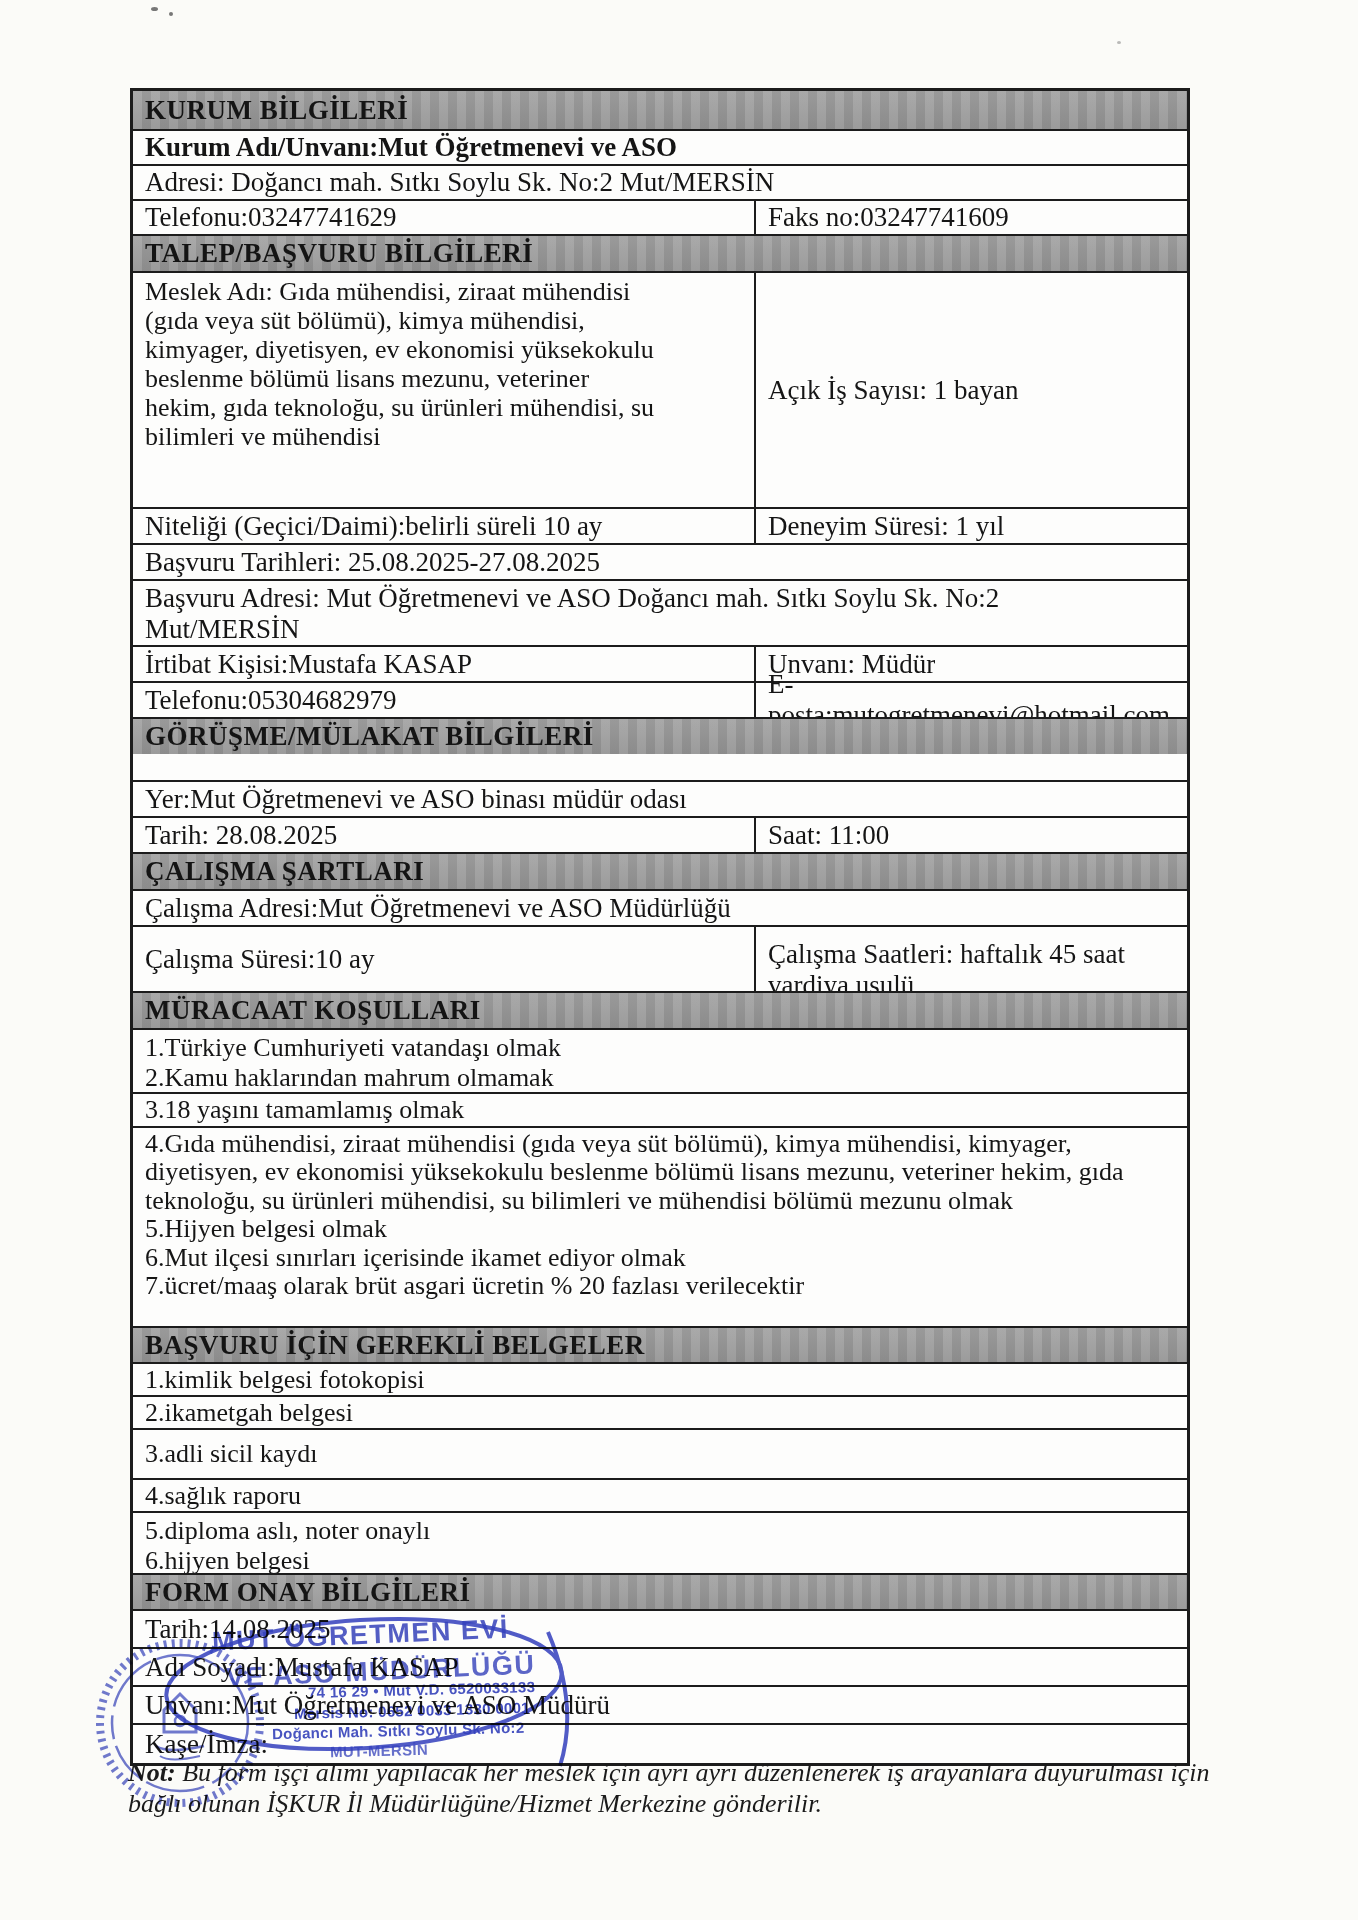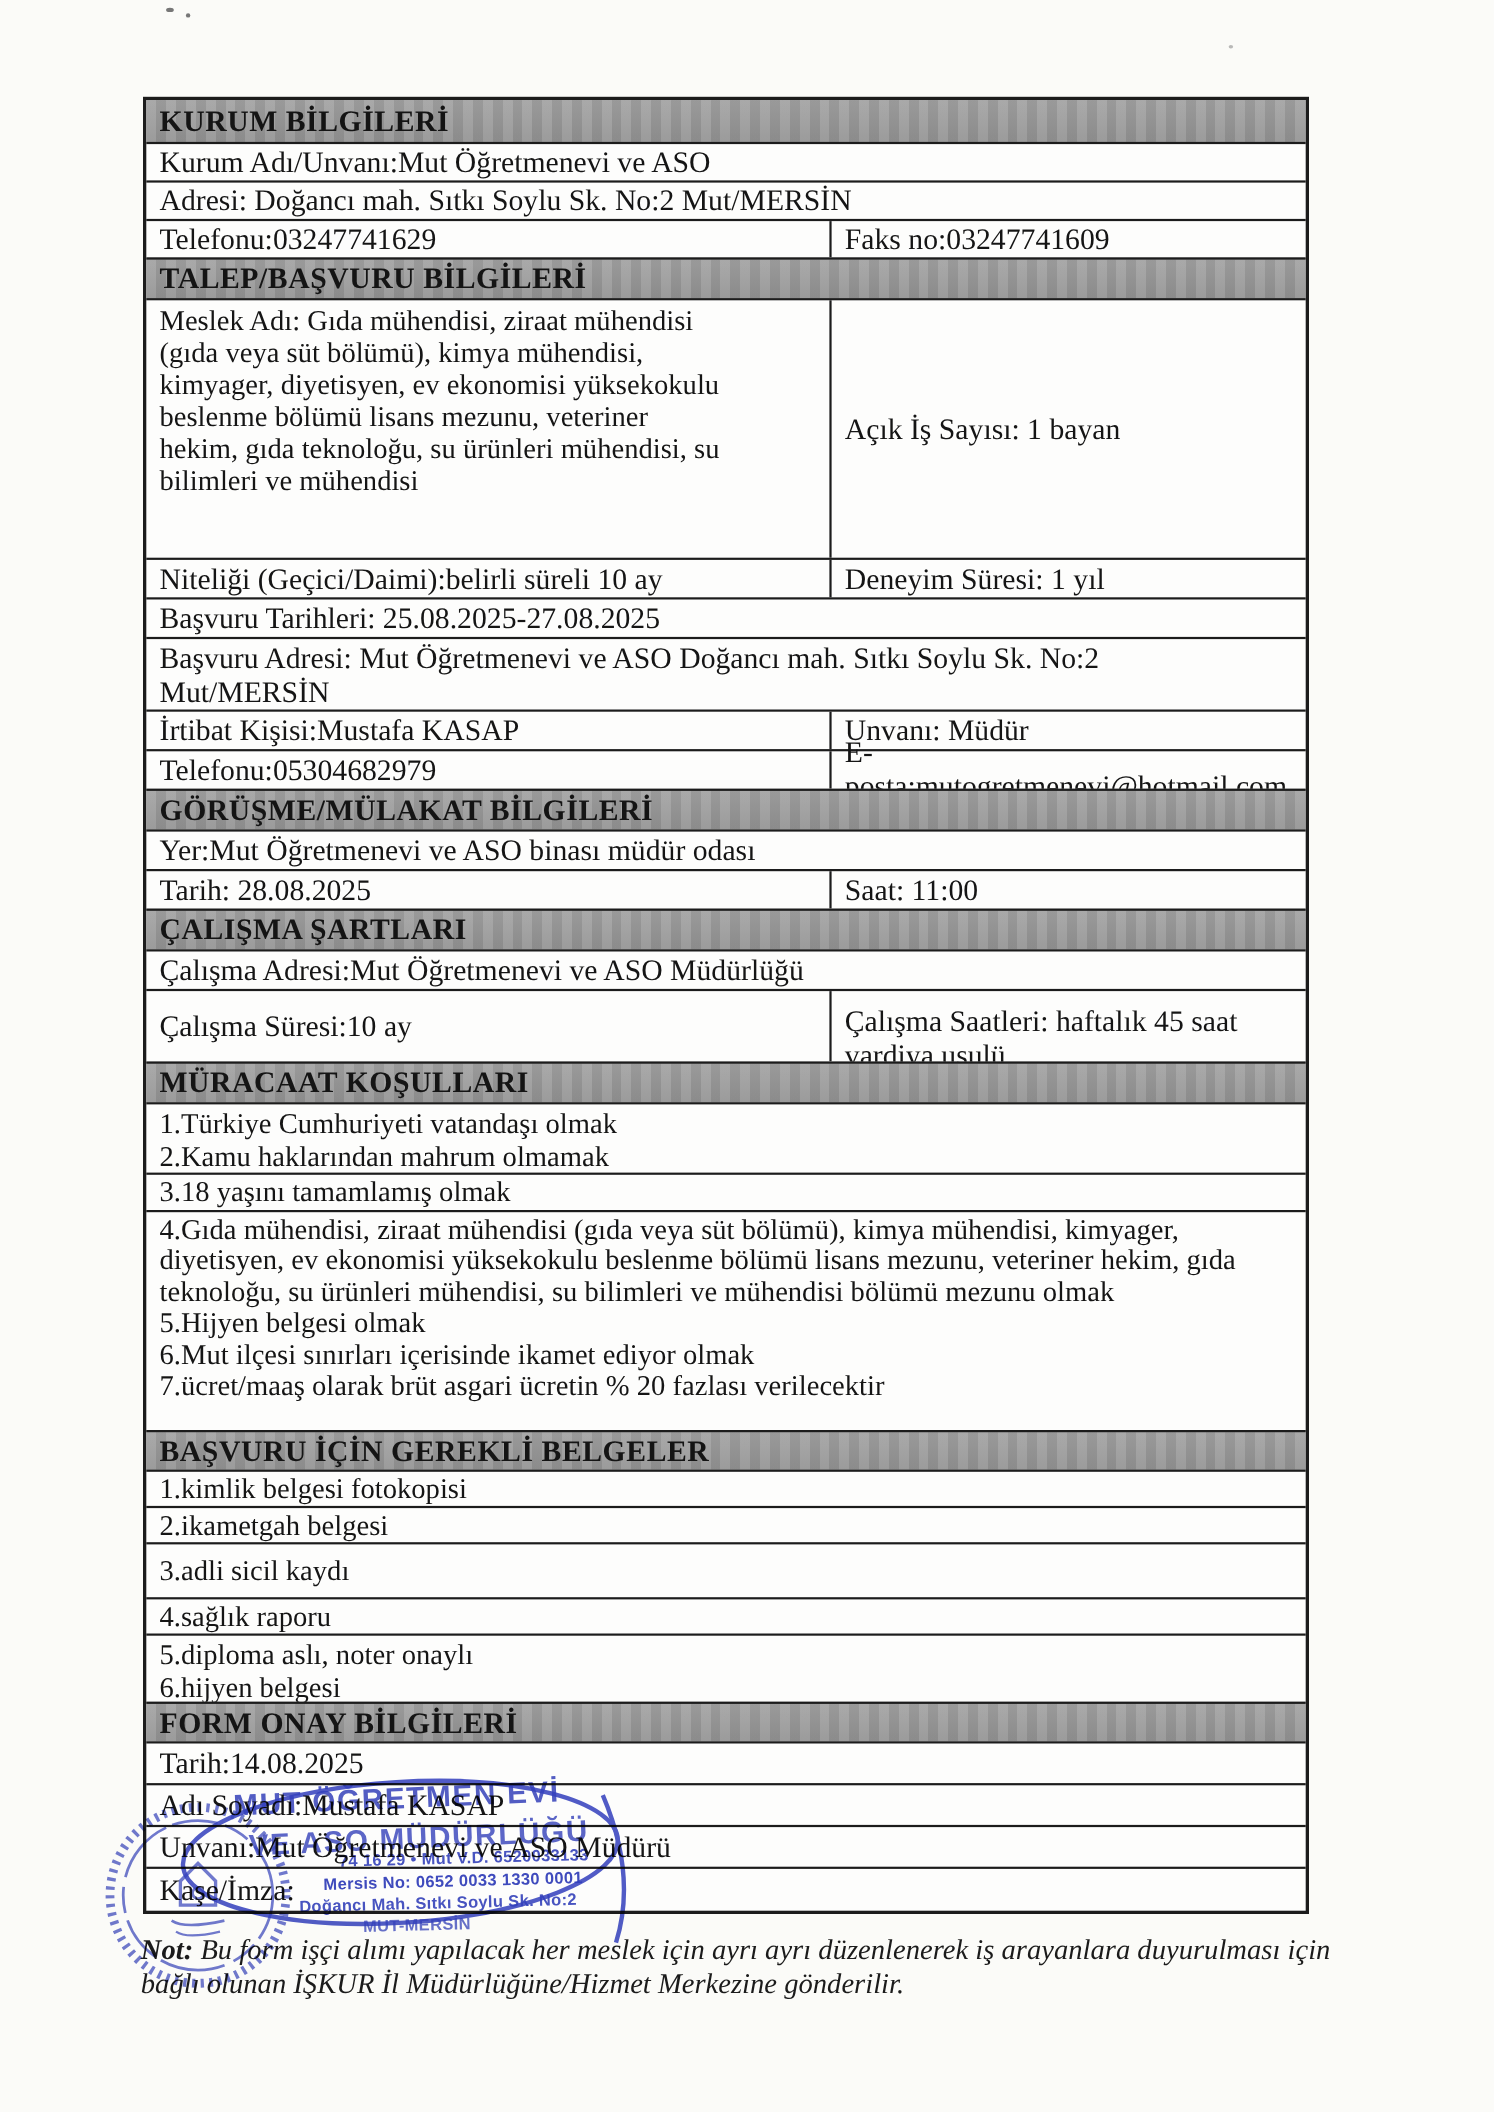--- a/index.html
+++ b/index.html
@@ -55,21 +55,21 @@
   <div class="speck" style="left:169px;top:12px;width:4px;height:4px;"></div>
   <div class="speck" style="left:1117px;top:41px;width:4px;height:3px;opacity:.5;"></div>
   <div class="speck" style="left:735px;top:1549px;width:4px;height:4px;background:#333;"></div>
   <div class="speck" style="left:745px;top:1547px;width:4px;height:4px;background:#333;"></div>
 
   <div class="tbl">
 
     <div class="row first hdr" style="height:38px;">
       <span>KURUM BİLGİLERİ</span>
     </div>
-    <div class="row" style="height:35px;">
+    <div class="row" style="height:35px;font-weight:bold;">
       <div class="cell">Kurum Adı/Unvanı:Mut Öğretmenevi ve ASO</div>
     </div>
     <div class="row" style="height:35px;text-align:right;">
       <div class="cell">Adresi: Doğancı mah.  Sıtkı Soylu Sk. No:2 Mut/MERSİN</div>
     </div>
     <div class="row" style="height:35px;">
       <div class="split">
         <div class="l cell">Telefonu:03247741629</div>
         <div class="r cell">Faks no:03247741609</div>
       </div>
@@ -107,21 +107,21 @@
     <div class="row" style="height:36px;">
       <div class="split">
         <div class="l cell">Telefonu:05304682979</div>
         <div class="r cell">E-posta:mutogretmenevi@hotmail.com</div>
       </div>
     </div>
 
     <div class="row hdr" style="height:37px;">
       <span>GÖRÜŞME/MÜLAKAT BİLGİLERİ</span>
     </div>
-    <div class="row" style="height:36px;">
+    <div class="row" style="height:36px;margin-top:26px;">
       <div class="cell">Yer:Mut Öğretmenevi ve ASO  binası müdür odası</div>
     </div>
     <div class="row" style="height:36px;">
       <div class="split">
         <div class="l cell">Tarih: 28.08.2025</div>
         <div class="r cell">Saat: 11:00</div>
       </div>
     </div>
 
     <div class="row hdr" style="height:37px;">

